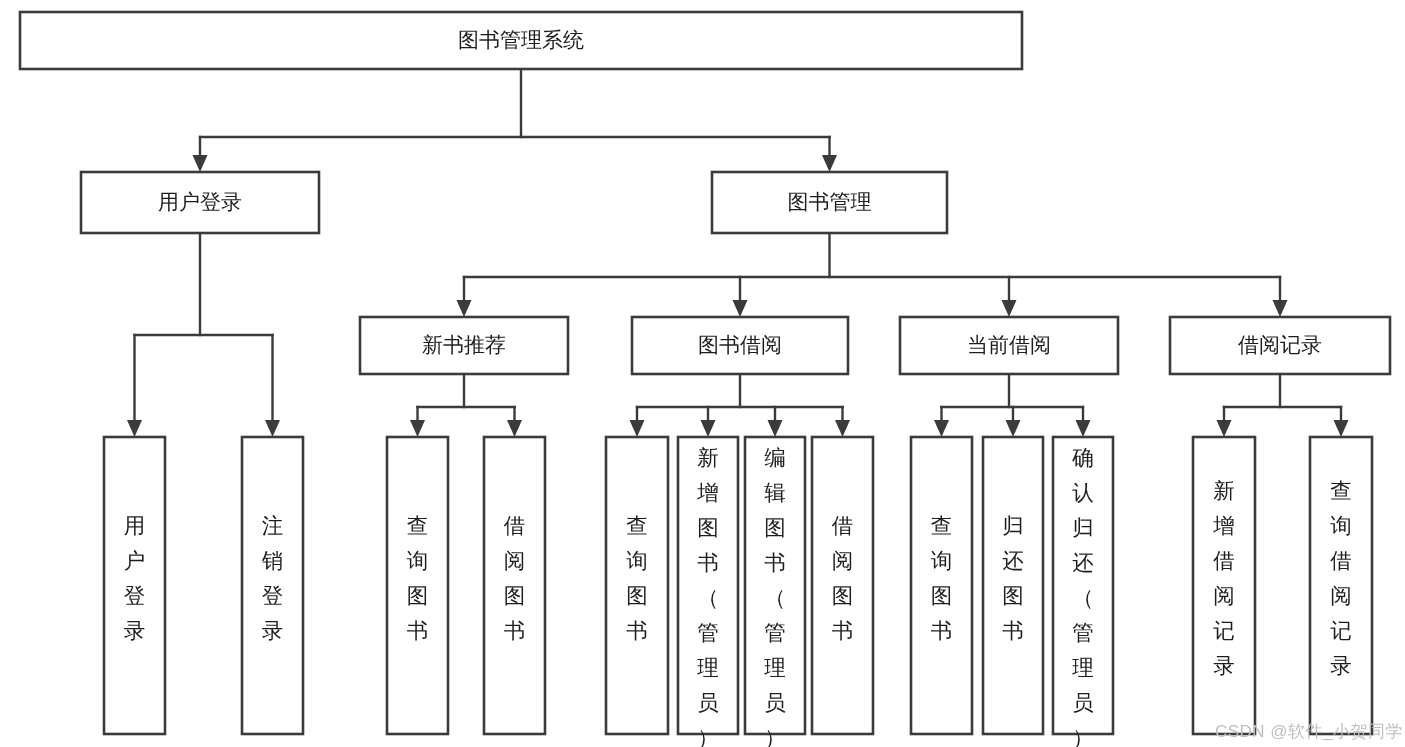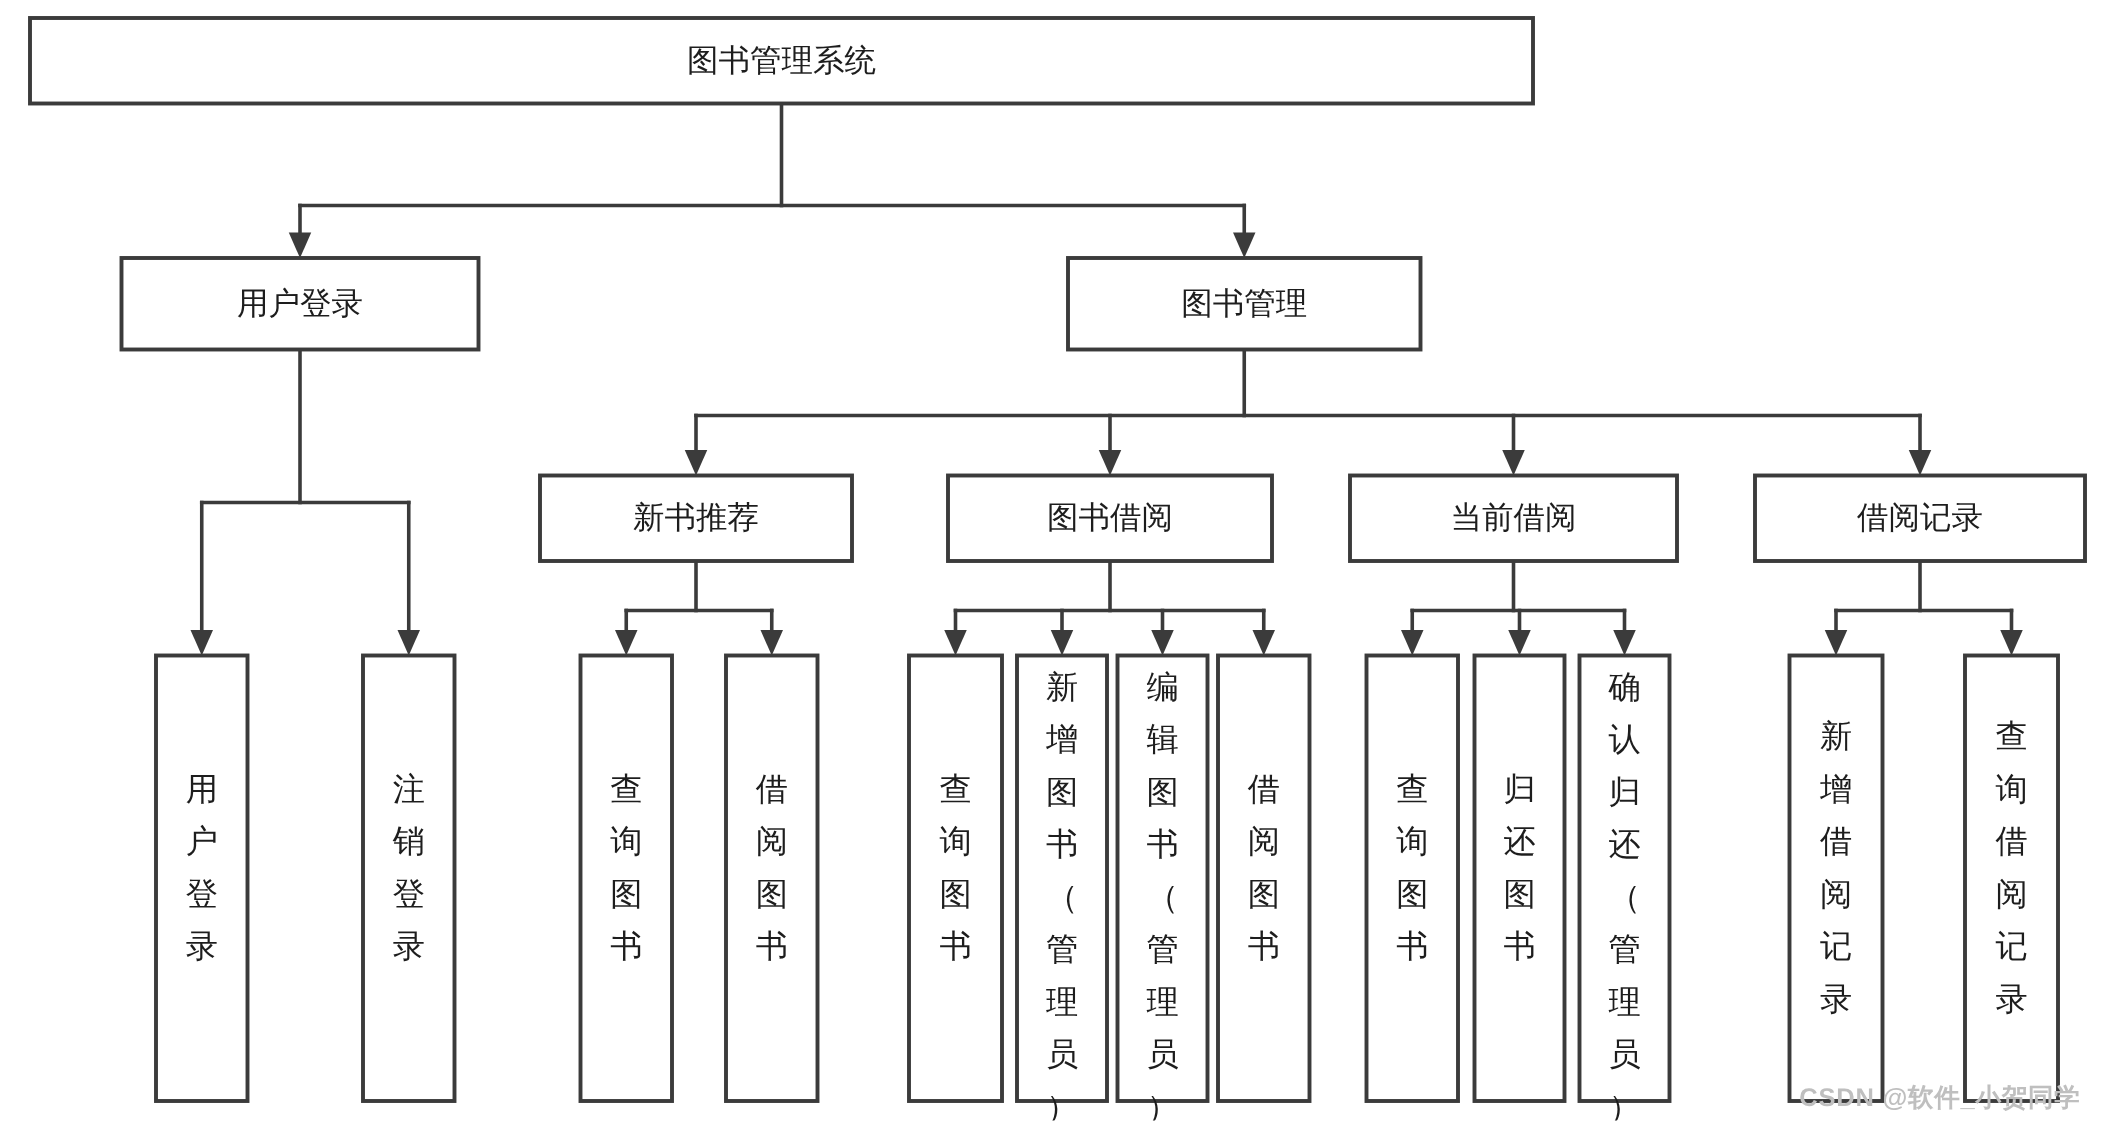--- a/index.html
+++ b/index.html
@@ -44,29 +44,28 @@
     dominant-baseline: middle;
   }
   .node-label-vertical {
     fill: #1d1d1d;
     font-family: "Liberation Sans", "DejaVu Sans", sans-serif;
     font-size: 21.5px;
     text-anchor: middle;
   }
   .watermark {
     position: absolute;
-    right: 18px;
+    right: 2px;
     bottom: 4px;
     font-family: "Liberation Sans", "DejaVu Sans", sans-serif;
     font-size: 17px;
     color: #bfbfbf;
     letter-spacing: 0.5px;
     white-space: nowrap;
     pointer-events: none;
-    font-weight: bold;
   }
 </style>
 </head>
 <body>
 
 <svg id="diagram-root" viewBox="0 0 1405 747" xmlns="http://www.w3.org/2000/svg">
   <g id="connector-layer">
       <line x1="521" y1="69" x2="521" y2="137" class="connector"></line>
       <line x1="200" y1="137" x2="829.5" y2="137" class="connector"></line>
       <line x1="200" y1="137" x2="200" y2="155" class="connector"></line>

